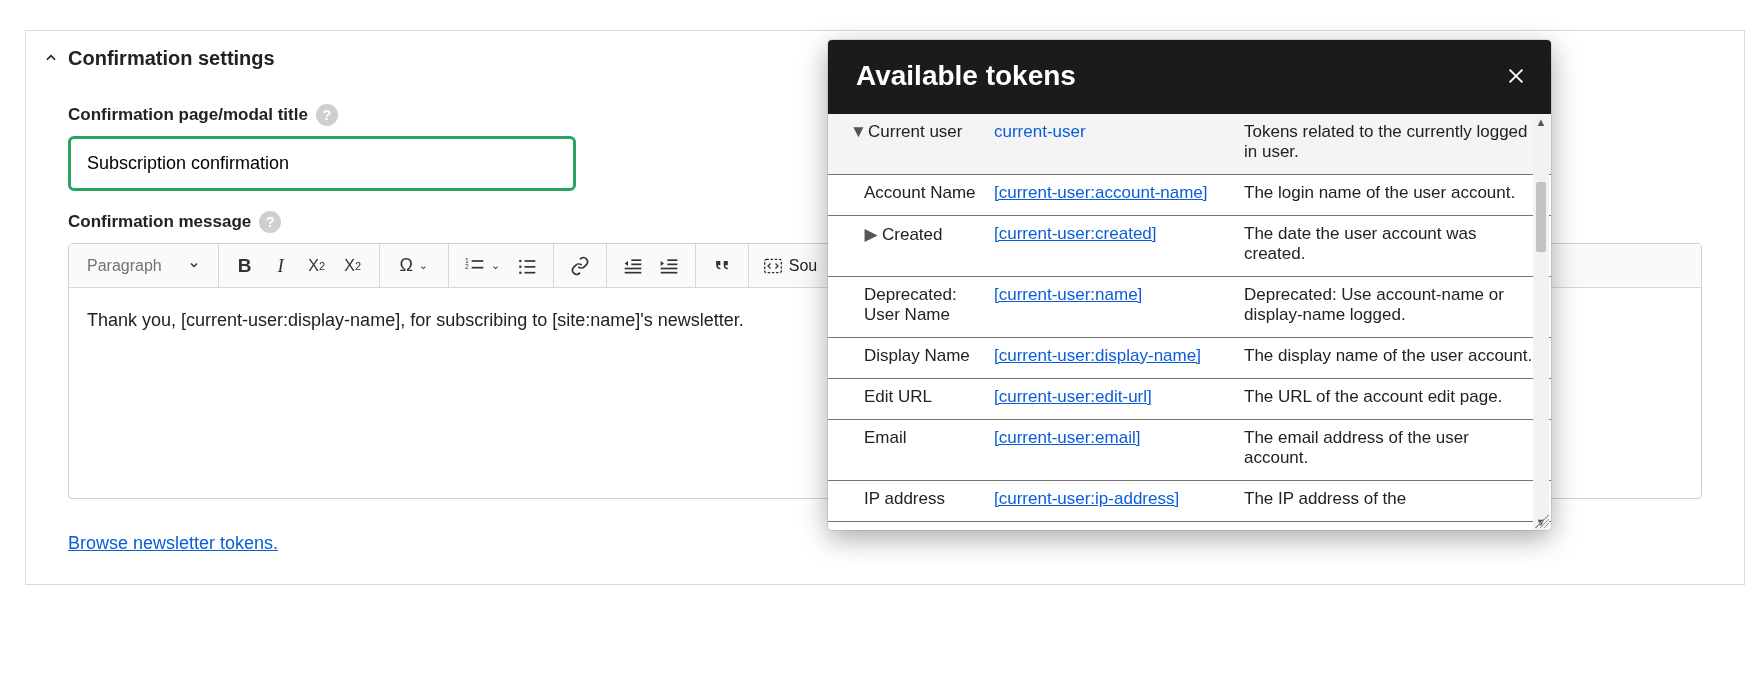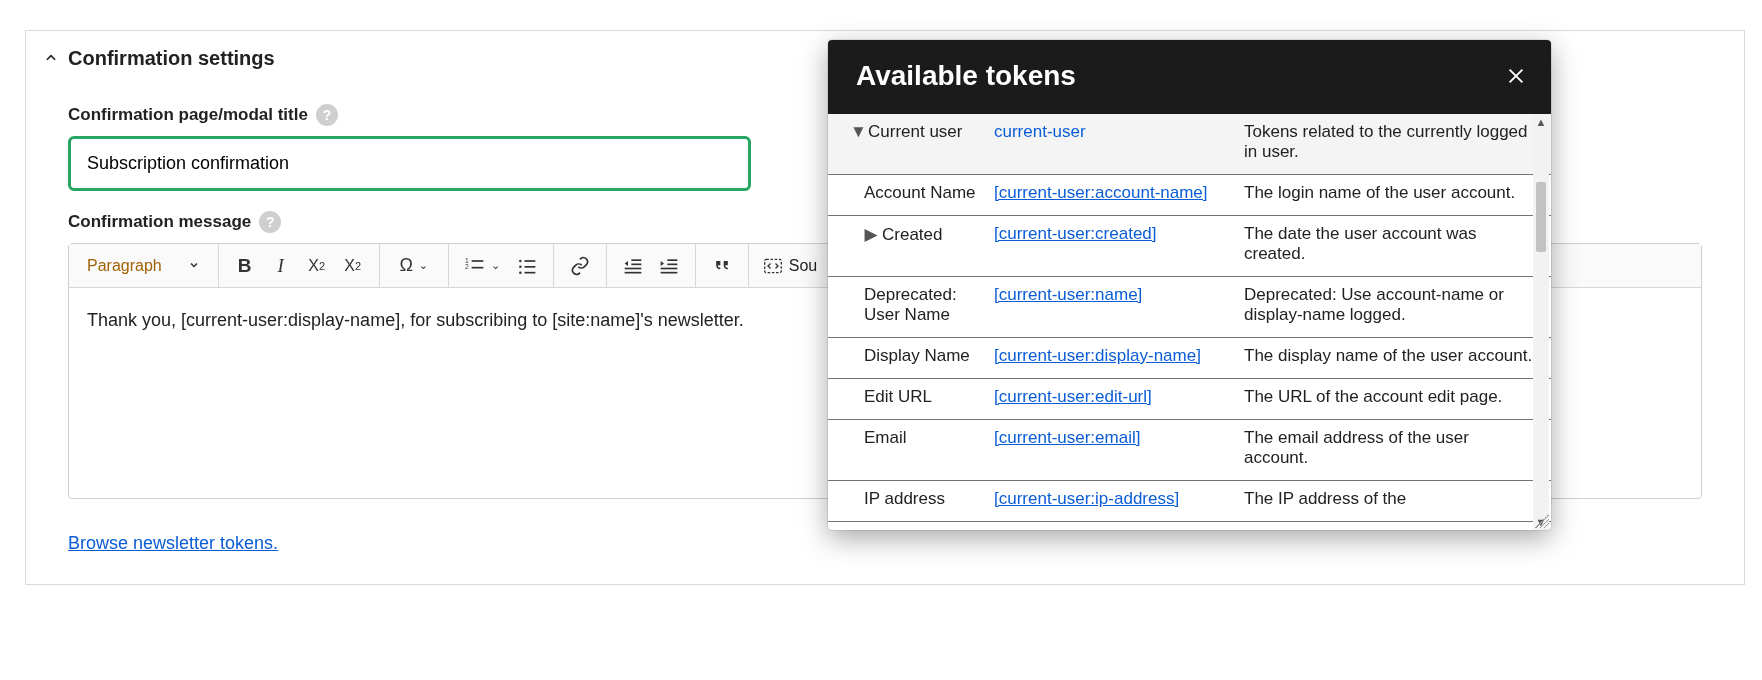--- a/index.html
+++ b/index.html
@@ -29,21 +29,21 @@
     display: flex; align-items: center; gap: 8px;
     margin-bottom: 10px;
   }
   .help-badge {
     display: inline-flex; align-items: center; justify-content: center;
     width: 22px; height: 22px; border-radius: 50%;
     background: #cfcfcf; color: #fff; font-size: 14px; font-weight: 700;
     cursor: pointer;
   }
   .title-input {
-    width: 683px; padding: 14px 16px;
+    width: 508px; padding: 14px 16px;
     border: 3px solid #27a562; border-radius: 6px;
     font-size: 18px; outline: none; background: #fff;
     box-shadow: inset 0 0 0 1px #fff;
   }
 
   
   .editor {
     border: 1px solid #cfcfcf;
     border-radius: 4px;
     width: 100%;
@@ -51,21 +51,21 @@
   .toolbar {
     display: flex; align-items: stretch;
     border-bottom: 1px solid #d7d7d7;
     background: #fafafa;
     height: 44px;
     white-space: nowrap;
   }
   .tb-group { display: flex; align-items: center; border-right: 1px solid #d7d7d7; padding: 0 8px; }
   .tb-select {
     display: flex; align-items: center; gap: 26px;
-    padding: 0 10px; font-size: 16px; color: #a16207; cursor: pointer;
+    padding: 0 10px; font-size: 16px; color: #737373; cursor: pointer;
   }
   .tb-btn {
     width: 36px; height: 36px;
     display: inline-flex; align-items: center; justify-content: center;
     color: #333; cursor: pointer; border-radius: 3px;
     font-size: 17px;
   }
   .tb-btn.small-pair { width: 52px; gap: 4px; }
   .tb-btn svg { display: block; }
   .tb-btn .dd { font-size: 11px; margin-left: 2px; }

